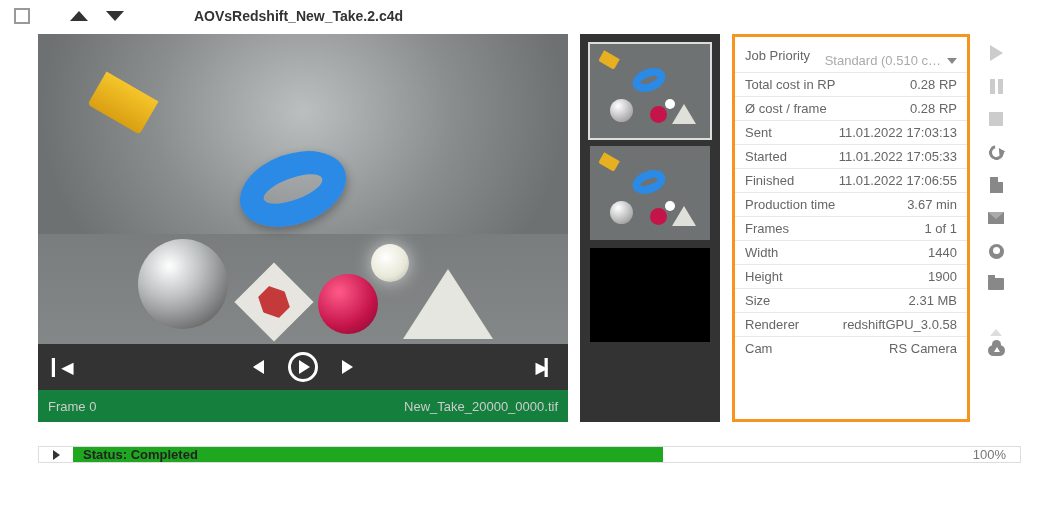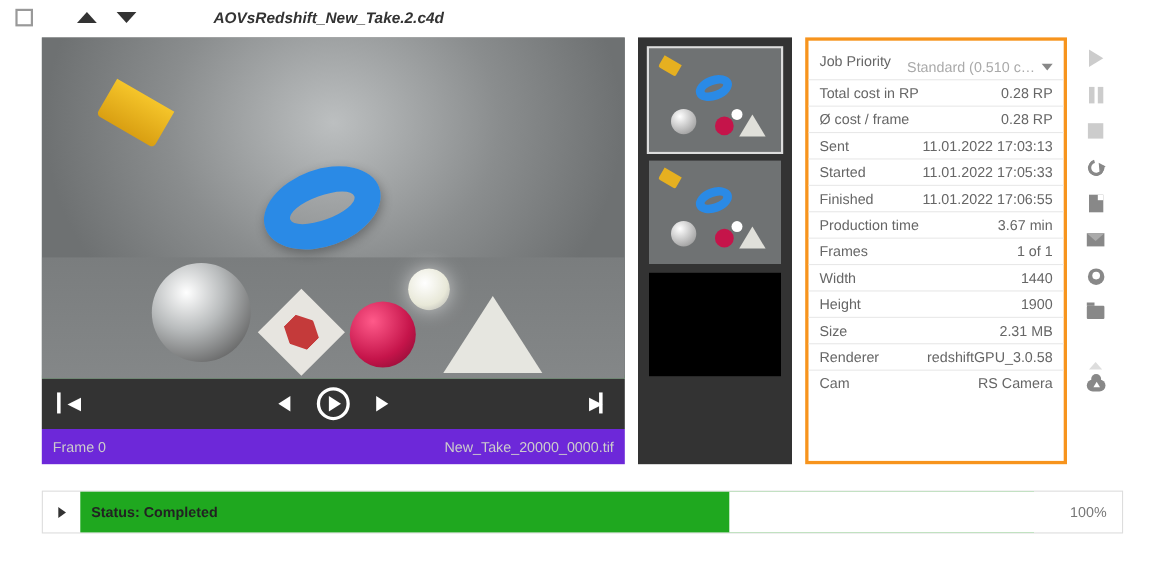--- a/index.html
+++ b/index.html
@@ -1,18 +1,18 @@
 <!DOCTYPE html>
 <html><head>
 <meta charset="utf-8">
 <style>
 * { box-sizing: border-box; margin: 0; padding: 0; }
 body { font-family: Arial, Helvetica, sans-serif; font-size: 13px; color: #444; background: #fff; width: 1059px; }
 
-.header { display: flex; align-items: center; padding: 8px 0 10px 14px; gap: 10px; font-style: italic; }
+.header { display: flex; align-items: center; padding: 8px 0 10px 14px; gap: 10px; }
 .header .checkbox { width: 16px; height: 16px; border: 2px solid #999; margin-right: 30px; }
 .header .arrow-up, .header .arrow-down { width: 0; height: 0; border-left: 9px solid transparent; border-right: 9px solid transparent; cursor: pointer; }
 .header .arrow-up { border-bottom: 10px solid #333; margin-right: 8px; }
 .header .arrow-down { border-top: 10px solid #333; margin-right: 60px; }
 .header .title { font-weight: bold; color: #333; font-size: 14px; }
 
 .main { display: flex; gap: 12px; padding: 0 0 0 38px; }
 
 .preview-panel { width: 530px; }
 .preview-img { width: 530px; height: 310px; background: #6f7273; position: relative; overflow: hidden; }
@@ -32,21 +32,21 @@
 
 .controls { background:#333; height:46px; display:flex; align-items:center; justify-content:space-between; padding:0 14px; }
 .ctrl-left, .ctrl-center, .ctrl-right { display:flex; align-items:center; gap:24px; }
 .icon-bw, .icon-fw { color:#fff; font-size:16px; letter-spacing:-3px; }
 .icon-prev, .icon-next { width:0; height:0; border-top:7px solid transparent; border-bottom:7px solid transparent; }
 .icon-prev { border-right:11px solid #fff; }
 .icon-next { border-left:11px solid #fff; }
 .icon-play { width:30px; height:30px; border:3px solid #fff; border-radius:50%; display:flex; align-items:center; justify-content:center; }
 .icon-play::after { content:""; width:0; height:0; border-top:7px solid transparent; border-bottom:7px solid transparent; border-left:11px solid #fff; margin-left:3px; }
 
-.frame-bar { background:#6d28d9; color:#ccc; height:30px; display:flex; align-items:center; justify-content:space-between; padding:16px 10px; font-size:13px; }
+.frame-bar { background:#15803d; color:#ccc; height:30px; display:flex; align-items:center; justify-content:space-between; padding:16px 10px; font-size:13px; }
 
 .thumbs { width:140px; display:flex; flex-direction:column; gap:8px; background:#333; padding:10px; }
 .thumb { width:120px; height:94px; background:#6f7273; position:relative; }
 .thumb.sel { outline:2px solid #ddd; }
 .thumb-black { background:#000; }
 .thumb .mini-torus { position:absolute; left:42px; top:25px; width:34px; height:22px; border:8px solid #2a8ae6; border-radius:50%; transform:rotate(-20deg); }
 .thumb .mini-red { position:absolute; left:60px; top:62px; width:17px; height:17px; border-radius:50%; background:#c5144a; }
 .thumb .mini-chrome { position:absolute; left:20px; top:55px; width:23px; height:23px; border-radius:50%; background: radial-gradient(circle at 35% 30%, #fff, #888); }
 .thumb .mini-pyr { position:absolute; left:82px; top:60px; width:0;height:0;border-left:12px solid transparent;border-right:12px solid transparent;border-bottom:20px solid #e0e0da; }
 .thumb .mini-sun { position:absolute; left:75px; top:55px; width:10px; height:10px; border-radius:50%; background:#fff; }
@@ -74,21 +74,21 @@
 .s-mail::after{content:"";position:absolute;left:0;top:0;width:0;height:0;border-left:8px solid transparent;border-right:8px solid transparent;border-top:7px solid #aaa;}
 .s-user { width:15px;height:15px;border-radius:50%;background:#888;position:relative; }
 .s-user::after{content:"";position:absolute;left:4px;top:3px;width:7px;height:7px;border-radius:50%;background:#fff;}
 .s-folder { width:16px;height:12px;background:#888;border-radius:1px;position:relative; }
 .s-folder::before{content:"";position:absolute;left:0;top:-3px;width:7px;height:3px;background:#888;}
 .s-chev-up { width:0;height:0;border-left:6px solid transparent;border-right:6px solid transparent;border-bottom:7px solid #ddd; margin-top:30px; }
 .s-cloud { width:17px;height:11px;background:#888;border-radius:8px;position:relative; }
 .s-cloud::before{content:"";position:absolute;left:4px;top:-5px;width:9px;height:9px;border-radius:50%;background:#888;}
 .s-cloud::after{content:"";position:absolute;left:6px;top:2px;width:0;height:0;border-left:3px solid transparent;border-right:3px solid transparent;border-bottom:5px solid #fff;}
 
-.status-bar { display:flex; align-items:center; margin:24px 38px 10px 38px; height:39px; border:1px solid #ddd; }
+.status-bar { display:flex; align-items:center; margin:24px 38px 10px 38px; height:17px; border:1px solid #ddd; }
 .status-bar .expand { width:34px; display:flex; align-items:center; justify-content:center; cursor:pointer; }
 .status-bar .expand::after { content:""; width:0;height:0;border-top:5px solid transparent;border-bottom:5px solid transparent;border-left:7px solid #333; }
 .status-bar .bar { flex:1; background:#1fa81f; height:100%; display:flex; align-items:center; padding-left:10px; font-weight:bold; color:#222; position:relative; }
 .status-bar .bar .fill { position:absolute; right:0; top:0; bottom:0; width:32%; background:#fff; }
 .status-bar .bar .txt { position:relative; z-index:1; }
 .status-bar .pct { width:80px; text-align:right; padding-right:14px; color:#777; }
 </style>
 </head>
 <body>
 

